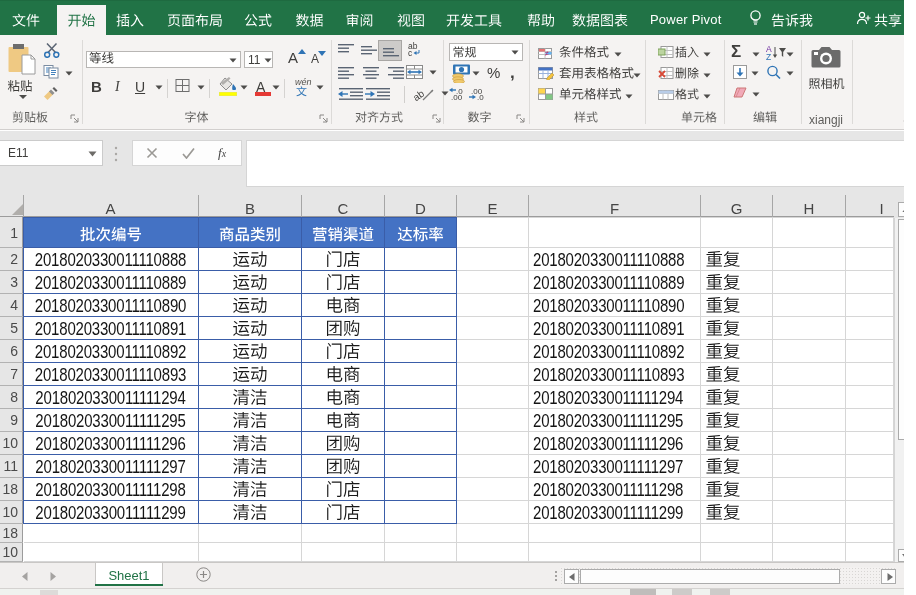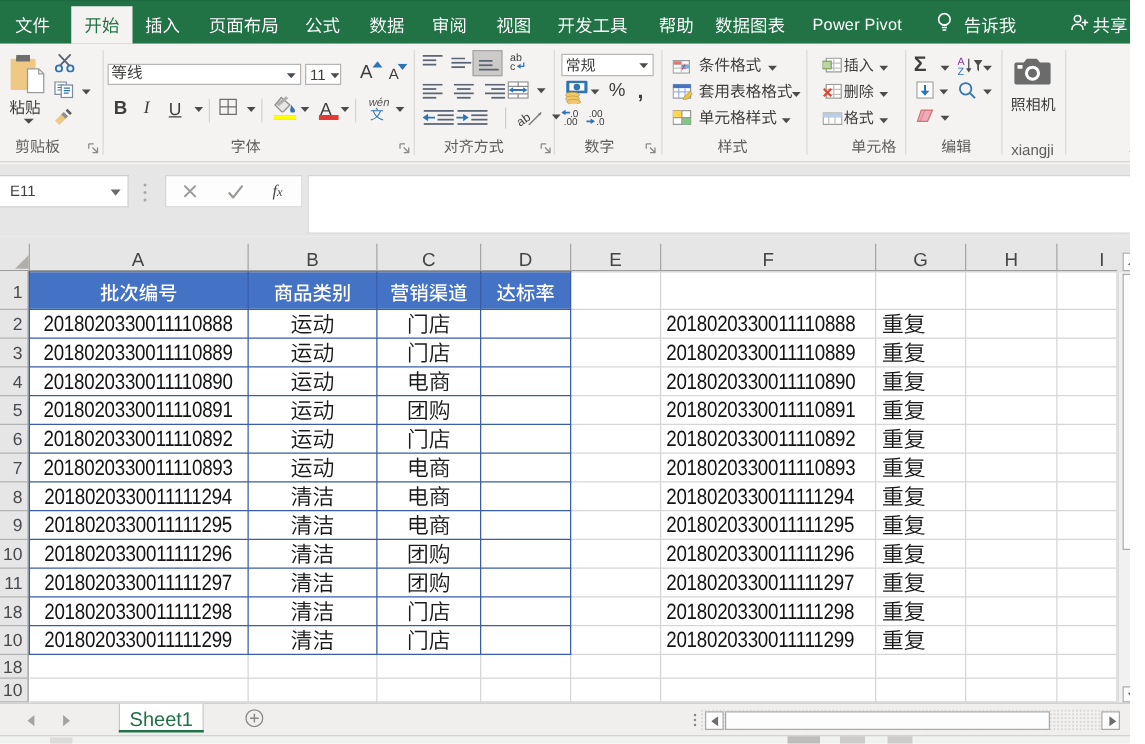--- a/index.html
+++ b/index.html
@@ -195,21 +195,21 @@
     <div class="abs" style="left:894px;top:189px;width:22px;height:29px;background:#e6e6e6"></div>
     <div class="abs sbtn" style="left:898px;top:202px;width:14px;height:15px"></div>
     <div class="abs sbtn" style="left:898px;top:219px;width:14px;height:221px;background:#fdfdfd"></div>
     <div class="abs sbtn" style="left:898px;top:549px;width:14px;height:13px"></div>
     <div class="abs dots" style="left:560px;top:567px;width:336px;height:18px"></div>
     <div class="abs sbtn" style="left:564px;top:569px;width:15px;height:15px"></div>
     <div class="abs sbtn" style="left:580px;top:569px;width:260px;height:15px"></div>
     <div class="abs sbtn" style="left:881px;top:569px;width:15px;height:15px"></div>
     <div class="abs" style="left:95px;top:563px;width:68px;height:23px;background:#fff;border-left:1px solid #c9c7c5;border-right:1px solid #c9c7c5"></div>
     <div class="abs" style="left:95px;top:584px;width:68px;height:2px;background:#217346"></div>
-    <div class="abs" style="left:95px;top:568px;width:68px;font-size:16px;color:#217346;text-align:center">Sheet1</div>
+    <div class="abs" style="left:95px;top:568px;width:68px;font-size:13px;color:#217346;text-align:center">Sheet1</div>
     <div class="abs" style="left:630px;top:589px;width:26px;height:6px;background:#bfbdbb"></div>
     <div class="abs" style="left:672px;top:589px;width:20px;height:6px;background:#cdcbc9"></div>
     <div class="abs" style="left:710px;top:589px;width:20px;height:6px;background:#cdcbc9"></div>
     <div class="abs" style="left:40px;top:590px;width:18px;height:5px;background:#dddbd9"></div>
     <svg class="abs" style="left:748px;top:9px" width="15" height="17" viewBox="0 0 15 17">
       <circle cx="7.5" cy="6.5" r="4.6" fill="none" stroke="#fff" stroke-width="1.3"></circle>
       <path d="M5.5 11h4M5.5 13h4" stroke="#fff" stroke-width="1.2"></path>
       <path d="M6 15h3" stroke="#fff" stroke-width="1.2"></path>
     </svg>
     <svg class="abs" style="left:856px;top:11px" width="16" height="14" viewBox="0 0 16 14">

